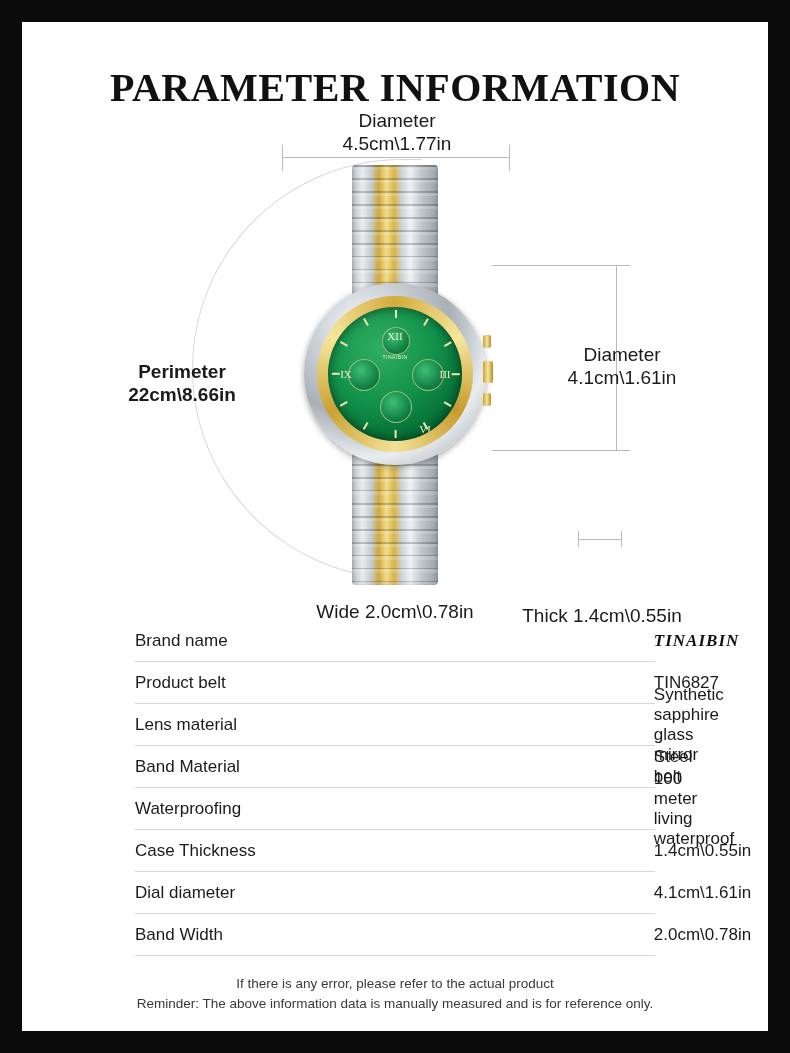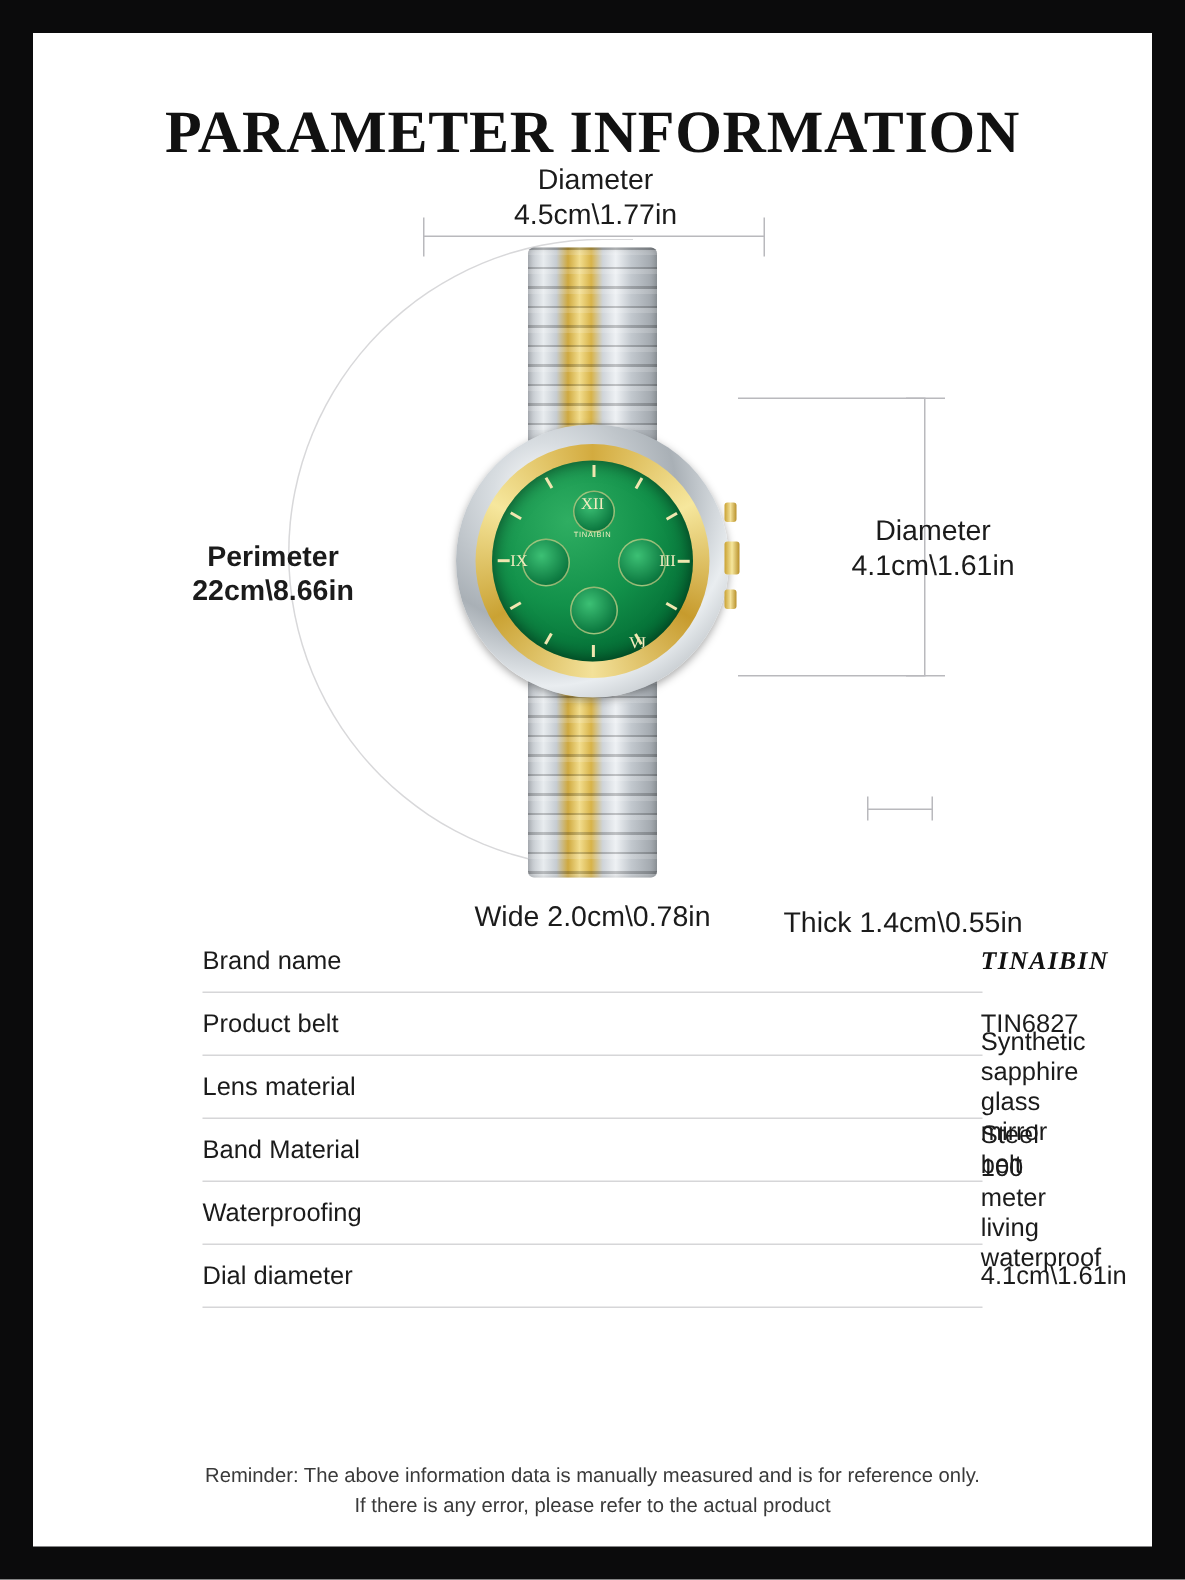--- a/index.html
+++ b/index.html
@@ -258,27 +258,35 @@
     <div class="row">
       <span class="k">Band Material</span>
       <span class="v">Steel belt</span>
     </div>
 
     <div class="row">
       <span class="k">Waterproofing</span>
       <span class="v">100 meter living waterproof</span>
     </div>
 
+    <div class="row">
+      <span class="k">Case Thickness</span>
+      <span class="v">1.4cm\0.55in</span>
+    </div>
 
     <div class="row">
       <span class="k">Dial diameter</span>
       <span class="v">4.1cm\1.61in</span>
     </div>
 
+    <div class="row">
+      <span class="k">Band Width</span>
+      <span class="v">2.0cm\0.78in</span>
+    </div>
 
   </div>
 
   <div class="note">
+    <div>If there is any error, please refer to the actual product</div>
     <div>Reminder: The above information data is manually measured and is for reference only.</div>
-    <div>If there is any error, please refer to the actual product</div>
   </div>
 
 </div>
 
 </body></html>

